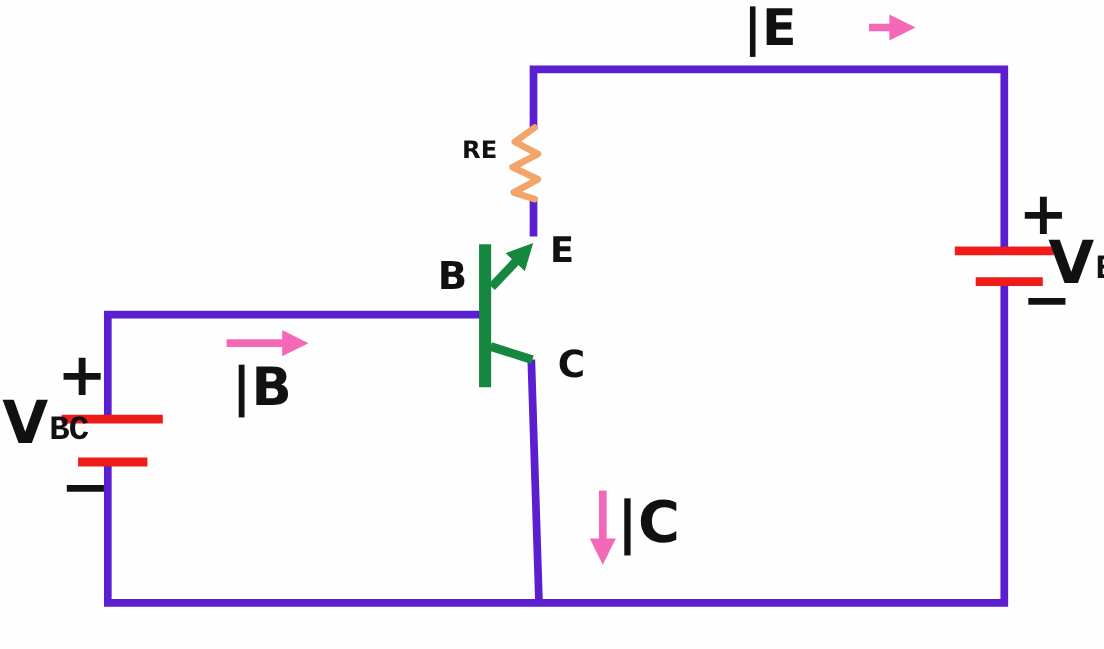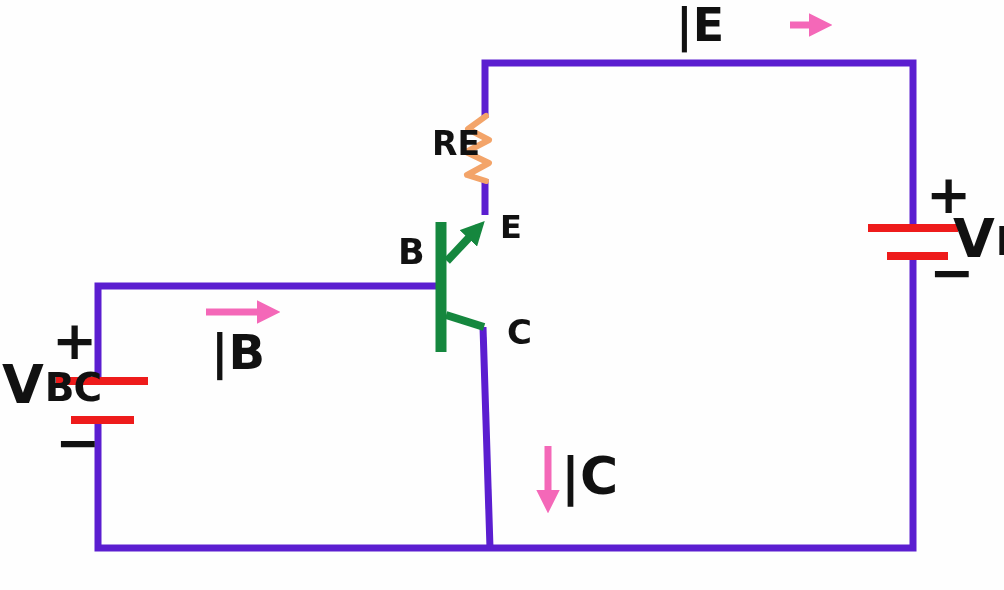--- a/index.html
+++ b/index.html
@@ -15,27 +15,27 @@
   .res    { stroke:var(--resistor); stroke-width:6; fill:none; stroke-linejoin:round; stroke-linecap:round; }
   .tr-bar { stroke:var(--transistor); stroke-width:11; fill:none; }
   .tr-ln  { stroke:var(--transistor); stroke-width:8; fill:none; }
   .pk     { stroke:var(--arrow); stroke-width:7; fill:none; }
   .mk-pk  { fill:var(--arrow); }
   .mk-gr  { fill:var(--transistor); }
   .lbl { position:absolute; line-height:1; white-space:nowrap; }
   .lbl-ie { left:676px; top:2px;   font-size:46px; }
   .lbl-ib { left:211px; top:328px; font-size:48px; }
   .lbl-ic { left:561px; top:450px; font-size:52px; }
-  .lbl-re { left:432px; top:127px; font-size:33px; }
+  .lbl-re { left:420px; top:127px; font-size:22px; }
   .lbl-b  { left:398px; top:235px; font-size:35px; }
   .lbl-e  { left:500px; top:211px; font-size:32px; }
   .lbl-c  { left:507px; top:315px; font-size:34px; }
   .vlabel { display:flex; align-items:flex-end; }
   .vlabel .vmain { font-size:54px; line-height:0.85; }
-  .vlabel .vsub  { font-size:39px; line-height:1; margin-left:1px; margin-bottom:1px; letter-spacing:-1px; }
+  .vlabel .vsub  { font-size:31px; line-height:1; margin-left:1px; margin-bottom:1px; letter-spacing:-1px;font-family:Liberation Mono, monospace; }
   .lbl-vbc { left:2px;   top:362px; }
   .lbl-vec { left:953px; top:216px; }
   .sign { position:absolute; font-size:54px; line-height:1; }
   .plus-left   { left:52px;  top:314px; }
   .minus-left  { left:55px;  top:416px; }
   .plus-right  { left:926px; top:168px; }
   .minus-right { left:929px; top:246px; }
 </style>
 </head>
 <body>

